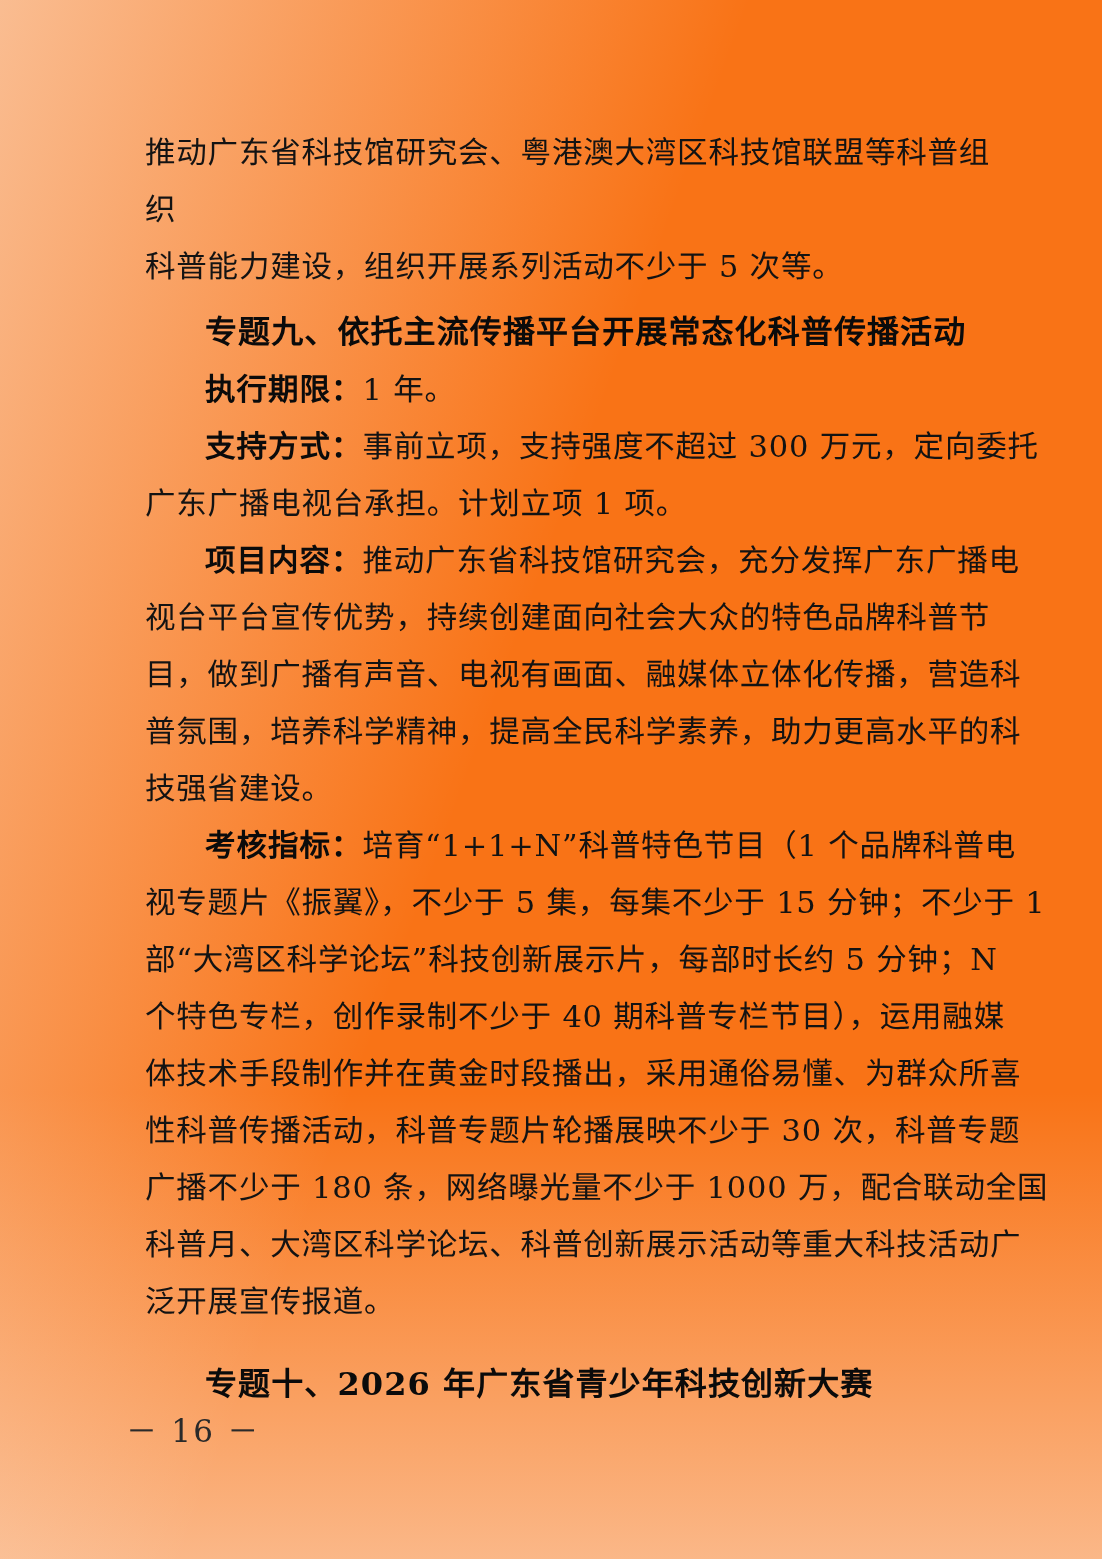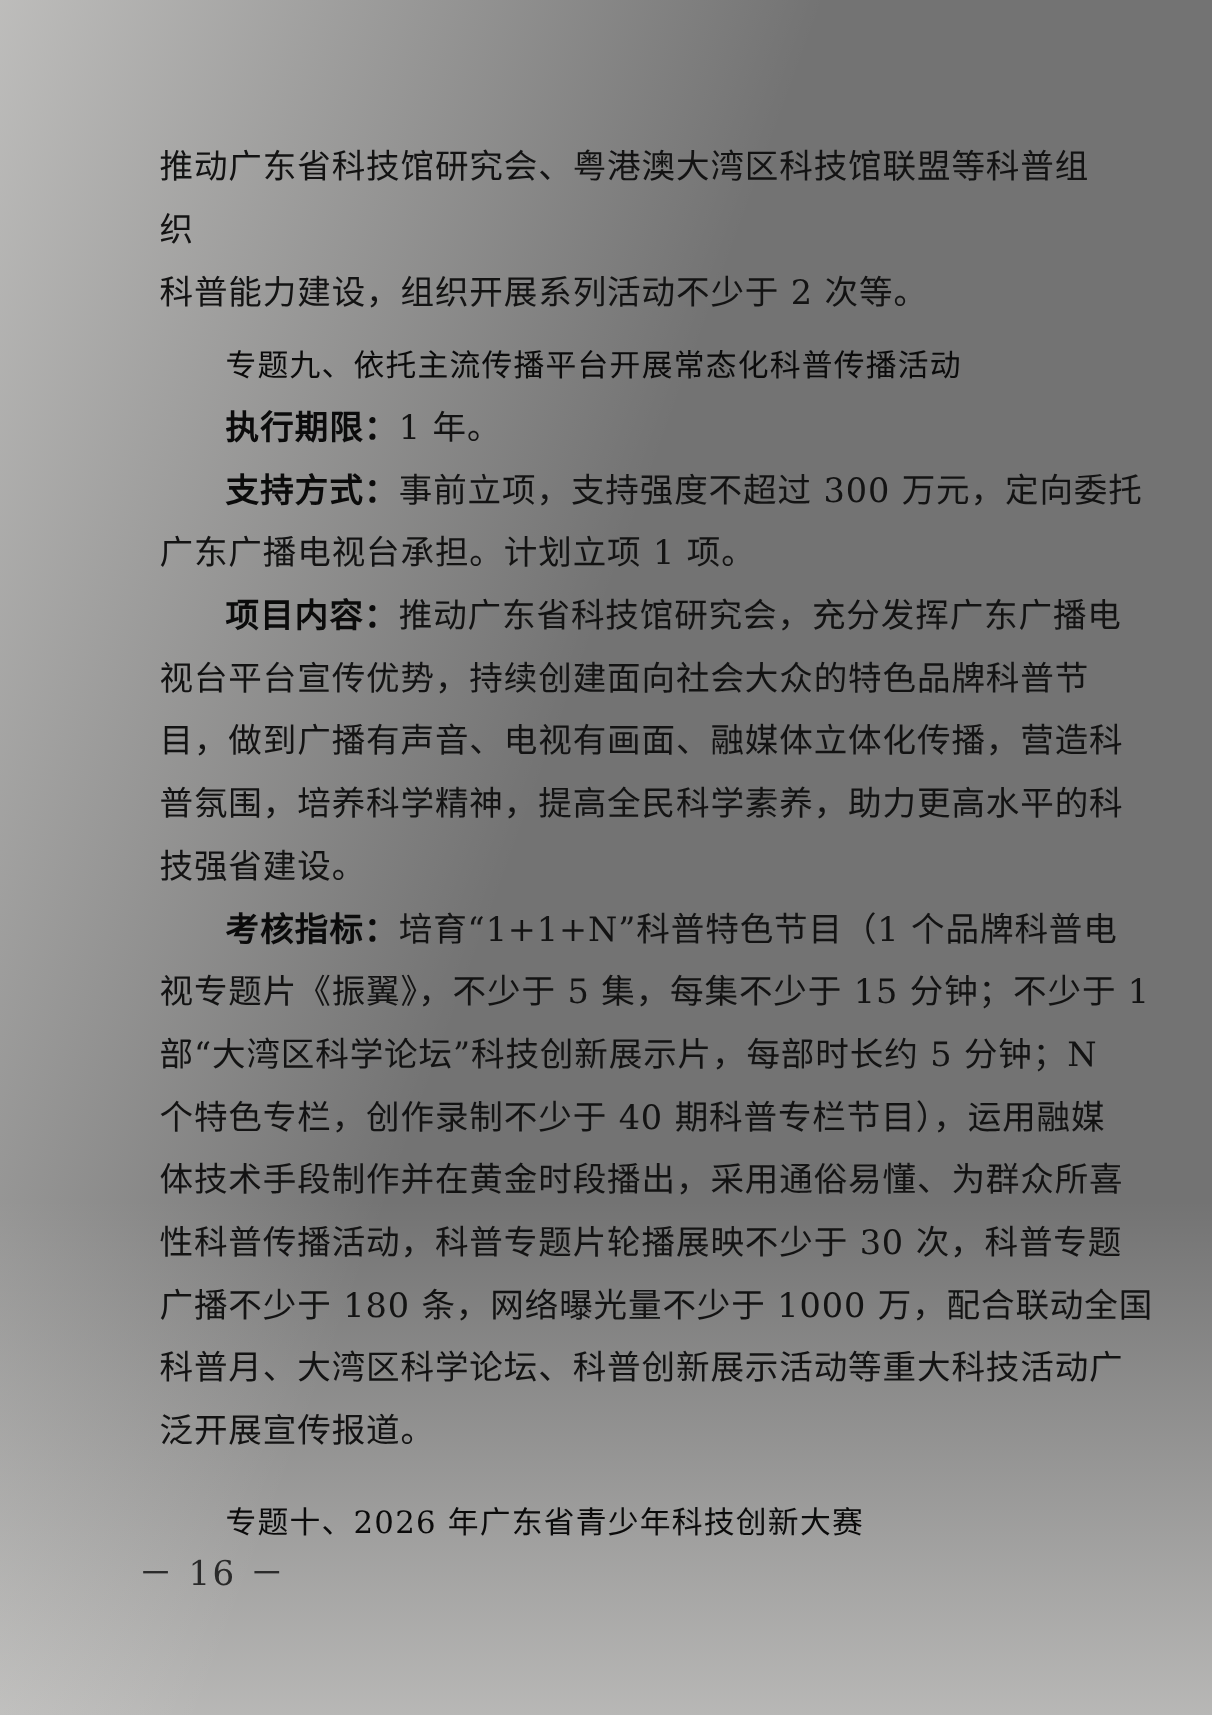--- a/index.html
+++ b/index.html
@@ -6,21 +6,21 @@
   html, body {
     margin: 0;
     padding: 0;
     background: #ffffff;
   }
   .page {
     position: relative;
     width: 1102px;
     height: 1559px;
     margin: 0 auto;
-    background: #737373;
+    background: #f97316;
     overflow: hidden;
     font-family: "DejaVu Serif", "Liberation Serif", serif;
     color: #121212;
   }
   
   .page::before {
     content: "";
     position: absolute;
     inset: 0;
     background:
@@ -50,24 +50,24 @@
   }
   
   .line.just {
     display: flex;
     justify-content: space-between;
     white-space: normal;
   }
   .line.just > span { display: inline-block; }
 
   .heading {
-    font-size: 28px;
+    font-size: 32px;
     line-height: 57px;
     padding-left: 60px;
-    font-weight: 400;
+    font-weight: 700;
     letter-spacing: 1.1px;
     white-space: nowrap;
     color: #0b0b0b;
   }
   .lbl {
     font-weight: 700;
     letter-spacing: 1px;
     color: #0b0b0b;
     margin-top: 12px;
   }
@@ -89,21 +89,21 @@
 </head>
 <body>
 
 <div class="page">
   <div class="content">
 
     <div class="line just">
       <span>推动广东省科技馆研究会、粤港澳大湾区科技馆联盟等科普组织</span>
     </div>
     <div class="line">
-      <span>科普能力建设，组织开展系列活动不少于 2 次等。</span>
+      <span>科普能力建设，组织开展系列活动不少于 5 次等。</span>
     </div>
 
     <div class="gap-sm"></div>
 
     <div class="heading">专题九、依托主流传播平台开展常态化科普传播活动</div>
 
     <div class="line indent">
       <span class="lbl">执行期限</span><span class="lbl">：</span><span>1 年。</span>
     </div>
 

